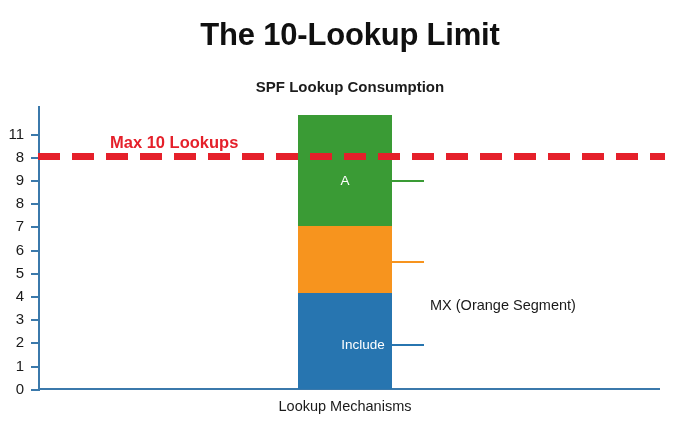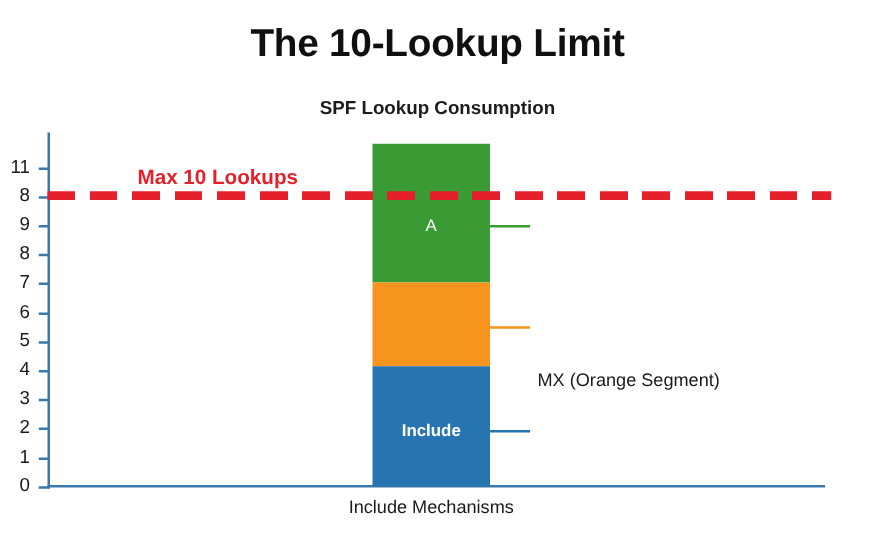--- a/index.html
+++ b/index.html
@@ -183,27 +183,27 @@
     <div class="tick-label" style="top:342px">2</div>
     <div class="tick-label" style="top:366px">1</div>
     <div class="tick-label" style="top:389px">0</div>
 
     <div class="bar-seg" style="top:115px; height:111px; background:#3a9b35;"></div>
     <div class="seg-label" style="top:181px; left:298px; width:94px;">A</div>
 
     <div class="bar-seg" style="top:226px; height:67px; background:#f7941e;"></div>
 
     <div class="bar-seg" style="top:293px; height:96px; background:#2775b0;"></div>
-    <div class="seg-label" style="top:345px; left:298px; width:94px;font-weight:bold;">Include</div>
+    <div class="seg-label" style="top:345px; left:316px; width:94px;">Include</div>
 
     <div class="threshold" style="top:153px;"></div>
     <div class="threshold-label">Max 10 Lookups</div>
 
     <div class="callout-line" style="left:392px; top:180px; width:32px; background:#3a9b35;"></div>
 
     <div class="callout-line" style="left:392px; top:261px; width:32px; background:#f7941e;"></div>
     <div class="callout-text" style="left:430px; top:262px;margin-top:44px;">MX (Orange Segment)</div>
 
     <div class="callout-line" style="left:392px; top:344px; width:32px; background:#2775b0;"></div>
 
-    <div class="x-label">Include Mechanisms</div>
+    <div class="x-label">Lookup Mechanisms</div>
   </div>
 </div>
 
 </body></html>

